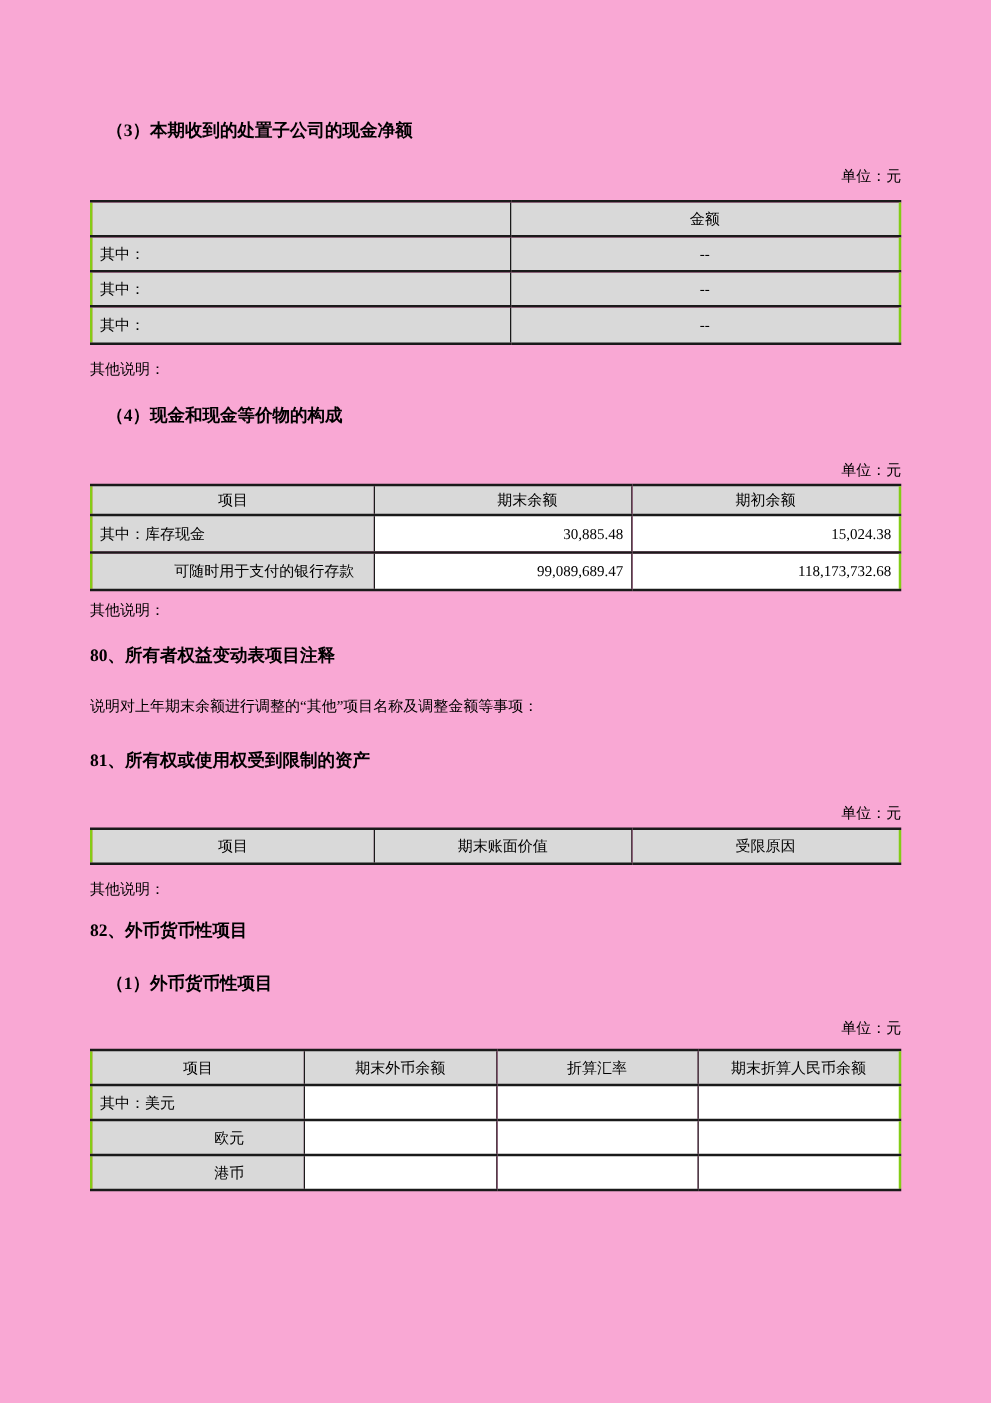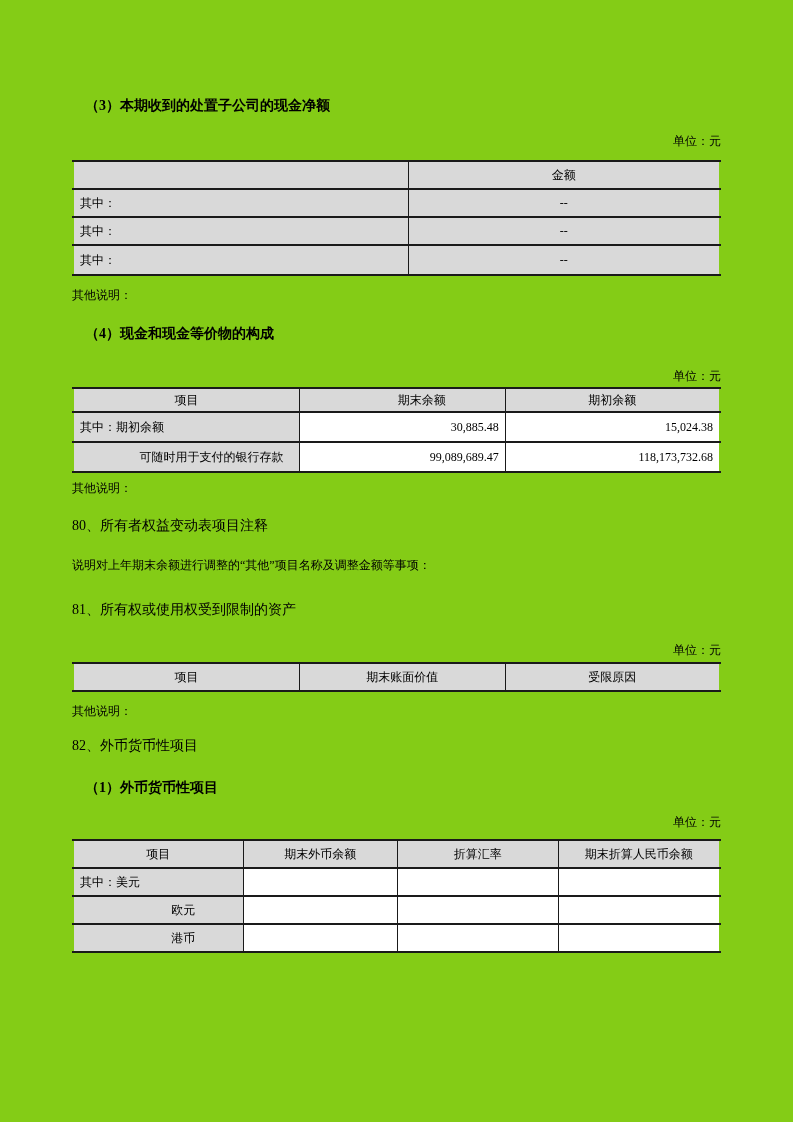--- a/index.html
+++ b/index.html
@@ -1,31 +1,31 @@
 <!DOCTYPE html>
 <html><head>
 <meta charset="utf-8">
 <style>
   html, body { margin: 0; padding: 0; background: #ffffff; }
   .page {
     width: 793px;
     height: 1122px;
-    background: #84cc16;
+    background: #f9a8d4;
     box-sizing: border-box;
     padding: 97px 72px 0 72px;
     font-family: "Liberation Serif", "DejaVu Serif", serif;
     color: #000000;
     font-size: 12px;
     line-height: 16px;
     overflow: hidden;
   }
   .h-num {            
     font-size: 14px;
     line-height: 18px;
-    font-weight: normal;
+    font-weight: bold;
     margin: 0;
   }
   .h-paren {          
     font-size: 14px;
     line-height: 18px;
     font-weight: bold;
     margin: 0;
     padding-left: 13px;
   }
   .unit {
@@ -127,21 +127,21 @@
         <col style="width:31.8%">
         <col style="width:33.2%">
       </colgroup>
     <tbody>
         <tr style="height:20px;">
       <th style="height:18px;">项目</th>
       <th style="height:18px;padding-left:45px;">期末余额</th>
       <th style="height:18px;">期初余额</th>
     </tr>
     <tr class="row28">
-      <td class="lbl">其中：期初余额</td>
+      <td class="lbl">其中：库存现金</td>
       <td class="num">30,885.48</td>
       <td class="num">15,024.38</td>
     </tr>
     <tr class="row28">
       <td class="lbl-indent">可随时用于支付的银行存款</td>
       <td class="num">99,089,689.47</td>
       <td class="num">118,173,732.68</td>
     </tr>
   </tbody>
     </table>

